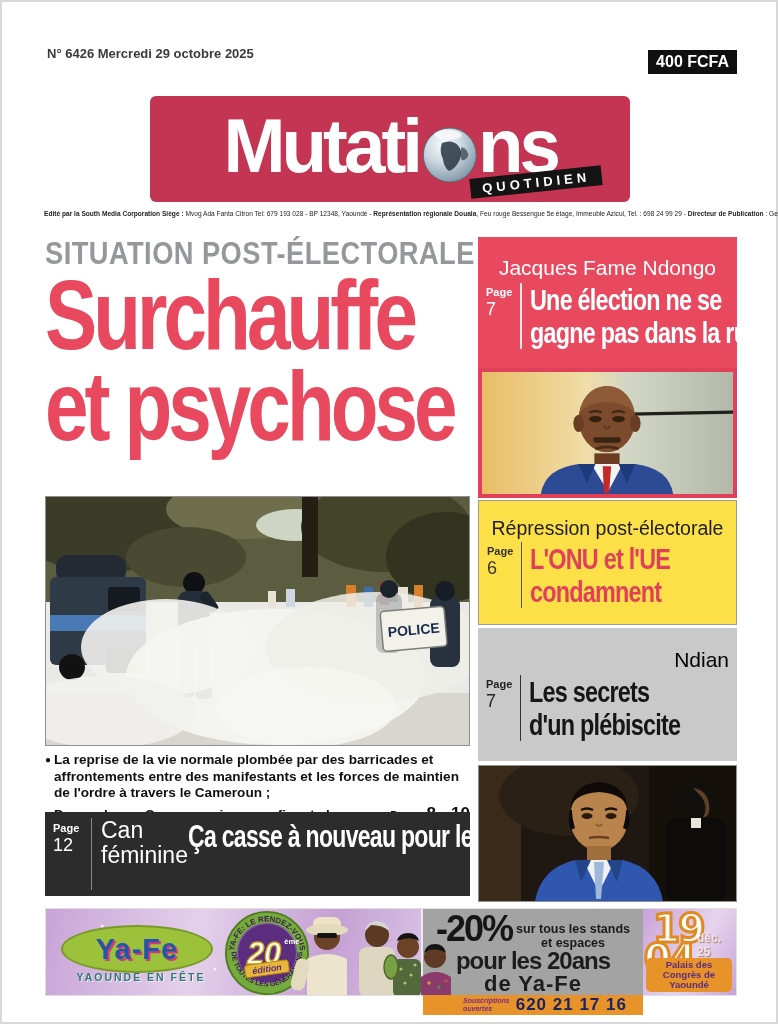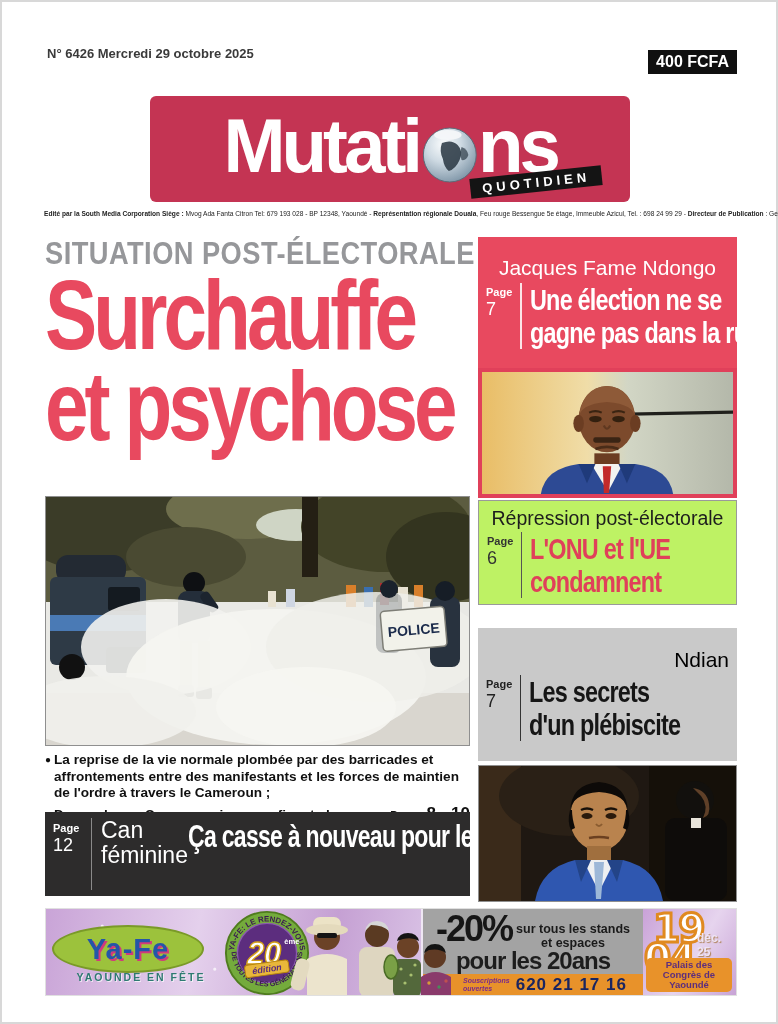--- a/index.html
+++ b/index.html
@@ -47,21 +47,21 @@
   .pg-label { font-size:11px; font-weight:bold; line-height:1.2; }
   .pg-num { font-size:18px; line-height:1.2; }
   .sport-sep { width:0; border-right:1px solid #8a8a8a; margin-right:9px; }
   .sport-body { display:flex; flex-direction:row; justify-content:flex-start; }
   .sport-kicker { font-size:23px; line-height:1.1; font-weight:normal; }
   .sport-hl { transform:scaleX(0.72); transform-origin:0 0; white-space:nowrap; font-size:32px; font-weight:bold; letter-spacing:-1px; line-height:1.15; }
   
   .rightcol { position:absolute; left:478px; top:237px; width:259px; }
   .rc-block { position:absolute; left:0; width:259px; display:flex; flex-direction:column; justify-content:center; padding:4px 8px; }
   .blk-fame { top:0; height:131px; background:#e8495f; color:#fff; }
-  .blk-onu  { top:263px; height:105px; background:#bef264; border:1px solid #9a9a9a; }
+  .blk-onu  { top:263px; height:125px; background:#fde047; border:1px solid #9a9a9a; }
   .blk-ndian{ top:391px; height:133px; background:#c9c9c9; }
   .rc-kicker { font-size:21px; line-height:1.15; text-align:center; }
   .blk-onu .rc-kicker { color:#1d1d1d; font-size:19.5px; }
   .blk-ndian .rc-kicker { color:#000000; text-align:right; margin-left:34px; }
   .rc-row { display:flex; margin-top:2px; }
   .rc-pagecol { width:34px; flex:0 0 34px; display:flex; flex-direction:column; padding-top:3px; }
   .blk-fame .rc-sep { border-right:2px solid rgba(255,255,255,0.85); }
   .blk-onu .rc-sep { border-right:1px solid #555; }
   .blk-ndian .rc-sep { border-right:1px solid #333; }
   .rc-sep { width:0; margin-right:8px; }
@@ -73,21 +73,21 @@
   .photo-biya { position:absolute; left:0; top:528px; width:259px; height:137px; border:1px solid #8f8f8f; background:#221a12; }
   .photo-fame svg, .photo-biya svg, .photo-main svg { display:block; width:100%; height:100%; }
   
   .ad { position:absolute; left:45px; top:908px; width:692px; height:88px; display:flex; border:1px solid #e0e0e0; }
   .ad-left { flex:0 0 375px; position:relative; overflow:hidden;
     background:
       radial-gradient(circle at 15% 20%, rgba(255,255,255,.8) 1px, transparent 2px),
       radial-gradient(circle at 45% 70%, rgba(255,255,255,.7) 1px, transparent 2px),
       radial-gradient(circle at 30% 40%, rgba(255,255,255,.6) 1px, transparent 2px),
       linear-gradient(100deg,#c9a4d7,#e4d0ec 40%,#c5a0d3 75%,#d9c2e5); }
-  .yafe-oval { position:absolute; left:6px; top:16px; width:152px; height:48px; background:#9cc23c; border:2px solid #7a9a28; border-radius:50%; display:flex; align-items:center; justify-content:center; }
+  .yafe-oval { position:absolute; left:15px; top:16px; width:152px; height:48px; background:#9cc23c; border:2px solid #7a9a28; border-radius:50%; display:flex; align-items:center; justify-content:center; }
   .yafe-title { font-size:29px; font-weight:bold; color:#2456a8; letter-spacing:1px; text-shadow:2px 2px 0 #d23a7c; }
   .yafe-sub { position:absolute; left:10px; top:62px; width:170px; text-align:center; font-size:10.5px; font-weight:bold; color:#2e7a72; letter-spacing:2px; text-shadow:1px 1px 0 rgba(255,255,255,.7); }
   .yafe-badge { position:absolute; left:178px; top:1px; width:86px; height:86px; }
   .yafe-people { position:absolute; right:0; top:0; width:132px; height:88px; }
   .ad-panel { flex:0 0 222px; position:relative; background:#a3a3a3; border-left:2px solid #efe7f4; display:flex; flex-direction:column; }
   .disc-row { display:flex; align-items:flex-start; justify-content:center; margin-top:2px; }
   .disc-big { font-size:36px; font-weight:bold; letter-spacing:-2px; color:#161616; line-height:1; }
   .disc-side { margin-left:4px; margin-top:11px; font-size:12.5px; font-weight:bold; color:#1a1a1a; line-height:1.15; text-align:center; }
   .disc-l2 { text-align:center; font-size:24px; font-weight:bold; color:#1d1d1d; line-height:1; margin-top:-2px; letter-spacing:-1px;}
   .disc-l3 { text-align:center; font-size:22px; font-weight:bold; color:#1d1d1d; line-height:1; letter-spacing:1px; }
@@ -395,20 +395,21 @@
 
     <div class="ad-panel">
       <div class="disc-row">
         <span class="disc-big">-20%</span>
         <span class="disc-side">
           <div>sur tous les stands</div>
           <div>et espaces</div>
         </span>
       </div>
       <div class="disc-l2">pour les 20ans</div>
+      <div class="disc-l3">de Ya-Fe</div>
       <div class="sub-bar">
         <span class="sub-txt">
           <div>Souscriptions</div>
           <div>ouvertes</div>
         </span>
         <span class="sub-phone">620 21 17 16</span>
       </div>
       <svg class="panel-woman" viewBox="0 0 38 54">
         <circle cx="16" cy="16" r="11" fill="#5f3a24"></circle>
         <path d="M5 12 Q7 3 16 3 Q25 3 27 12 Q20 7 10 9 Z" fill="#141414"></path>

